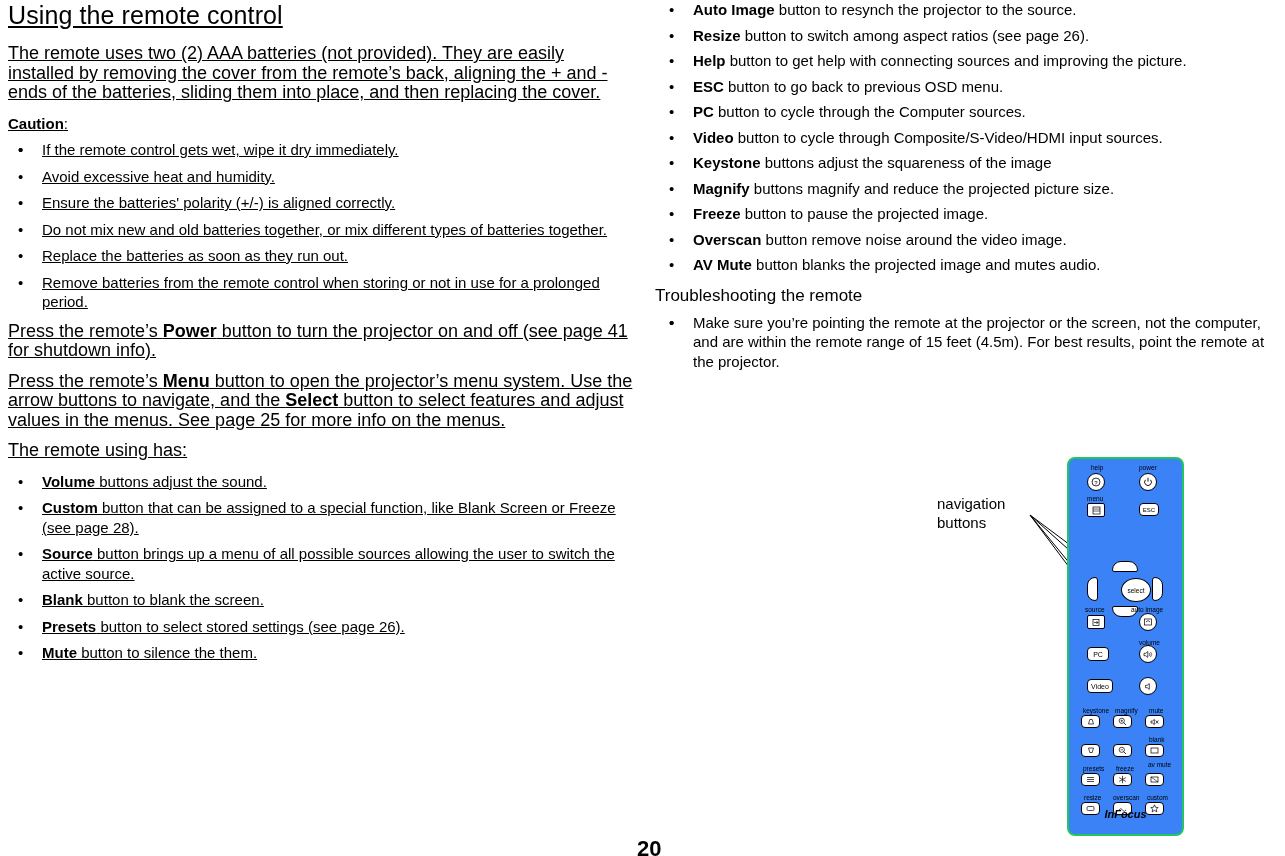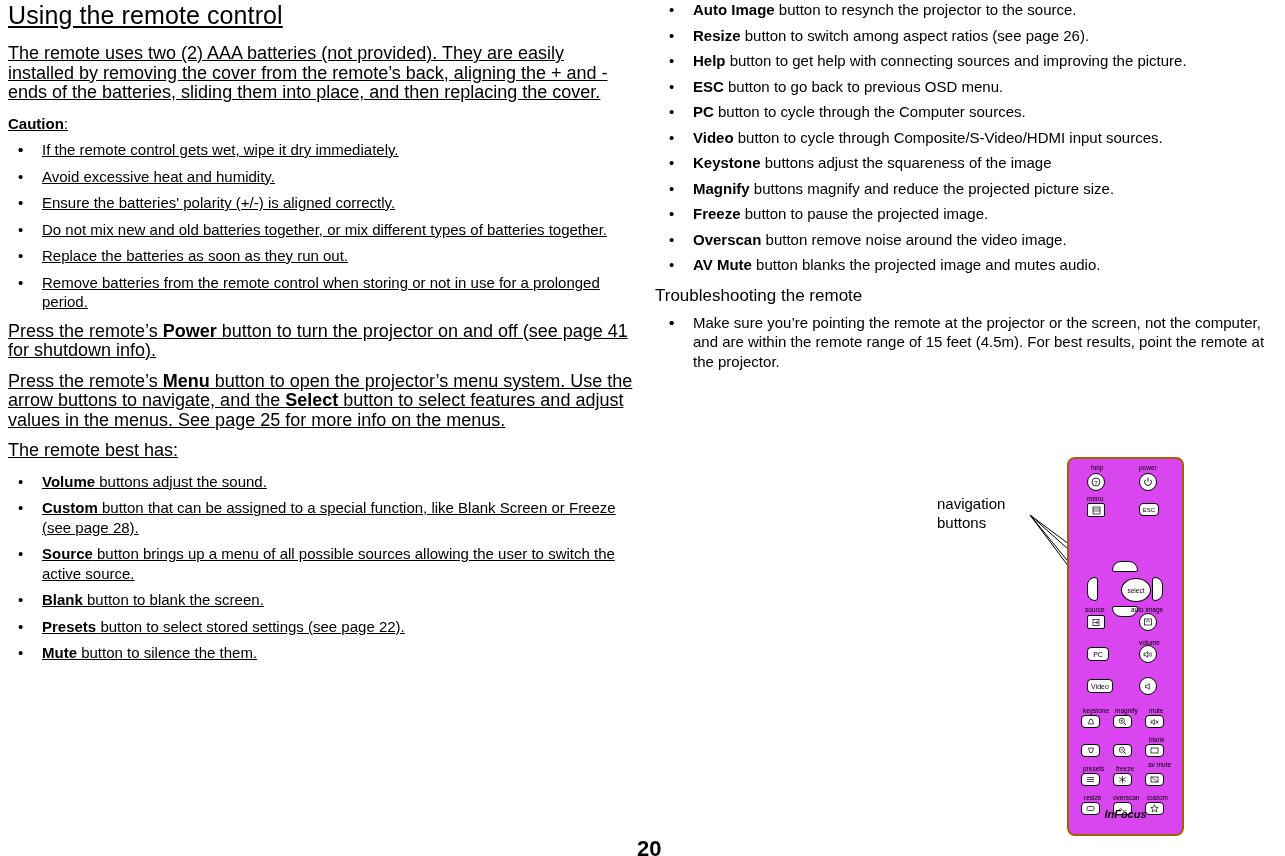--- a/index.html
+++ b/index.html
@@ -119,23 +119,23 @@
     width: 360px;
     height: 395px;
     pointer-events: none;
   }
   .remote-body {
     position: absolute;
     left: 155px;
     top: 2px;
     width: 113px;
     height: 375px;
-    border: 2px solid #a16207;
+    border: 2px solid #22c55e;
     border-radius: 8px;
-    background: #d946ef;
+    background: #3b82f6;
   }
   .remote-body .lbl {
     position: absolute;
     font-size: 6.5px;
     line-height: 7px;
     color: #000;
     white-space: nowrap;
   }
   .btn {
     position: absolute;
@@ -217,28 +217,28 @@
       <li><span class="dot">•</span><span>Do not mix new and old batteries together, or mix different types of batteries together.</span></li>
       <li><span class="dot">•</span><span>Replace the batteries as soon as they run out.</span></li>
       <li><span class="dot">•</span><span>Remove batteries from the remote control when storing or not in use for a prolonged period.</span></li>
     </ul>
 
 
     <p class="body"><span>Press the remote’s </span><span class="bold">Power</span><span> button to turn the projector on and off (see page 41 for shutdown info).</span></p>
 
     <p class="body"><span>Press the remote’s </span><span class="bold">Menu</span><span> button to open the projector’s menu system. Use the arrow buttons to navigate, and the </span><span class="bold">Select</span><span> button to select features and adjust values in the menus. See page 25 for more info on the menus.</span></p>
 
-    <p class="body">The remote best has:</p>
+    <p class="body">The remote using has:</p>
 
     <ul class="bullets">
       <li><span class="dot">•</span><span class="bold">Volume</span><span> buttons adjust the sound.</span></li>
       <li><span class="dot">•</span><span class="bold">Custom</span><span> button that can be assigned to a special function, like Blank Screen or Freeze (see page 28).</span></li>
       <li><span class="dot">•</span><span class="bold">Source</span><span> button brings up a menu of all possible sources allowing the user to switch the active source.</span></li>
       <li><span class="dot">•</span><span class="bold">Blank</span><span> button to blank the screen.</span></li>
-      <li><span class="dot">•</span><span class="bold">Presets</span><span> button to select stored settings (see page 22).</span></li>
+      <li><span class="dot">•</span><span class="bold">Presets</span><span> button to select stored settings (see page 26).</span></li>
       <li><span class="dot">•</span><span class="bold">Mute</span><span> button to silence the them.</span></li>
     </ul>
   </div>
 
   <div class="col-right">
 
     <ul class="bullets right">
       <li><span class="dot">•</span><span class="bold">Auto Image</span><span> button to resynch the projector to the source.</span></li>
       <li><span class="dot">•</span><span class="bold">Resize</span><span> button to switch among aspect ratios (see page 26).</span></li>
       <li><span class="dot">•</span><span class="bold">Help</span><span> button to get help with connecting sources and improving the picture.</span></li>

